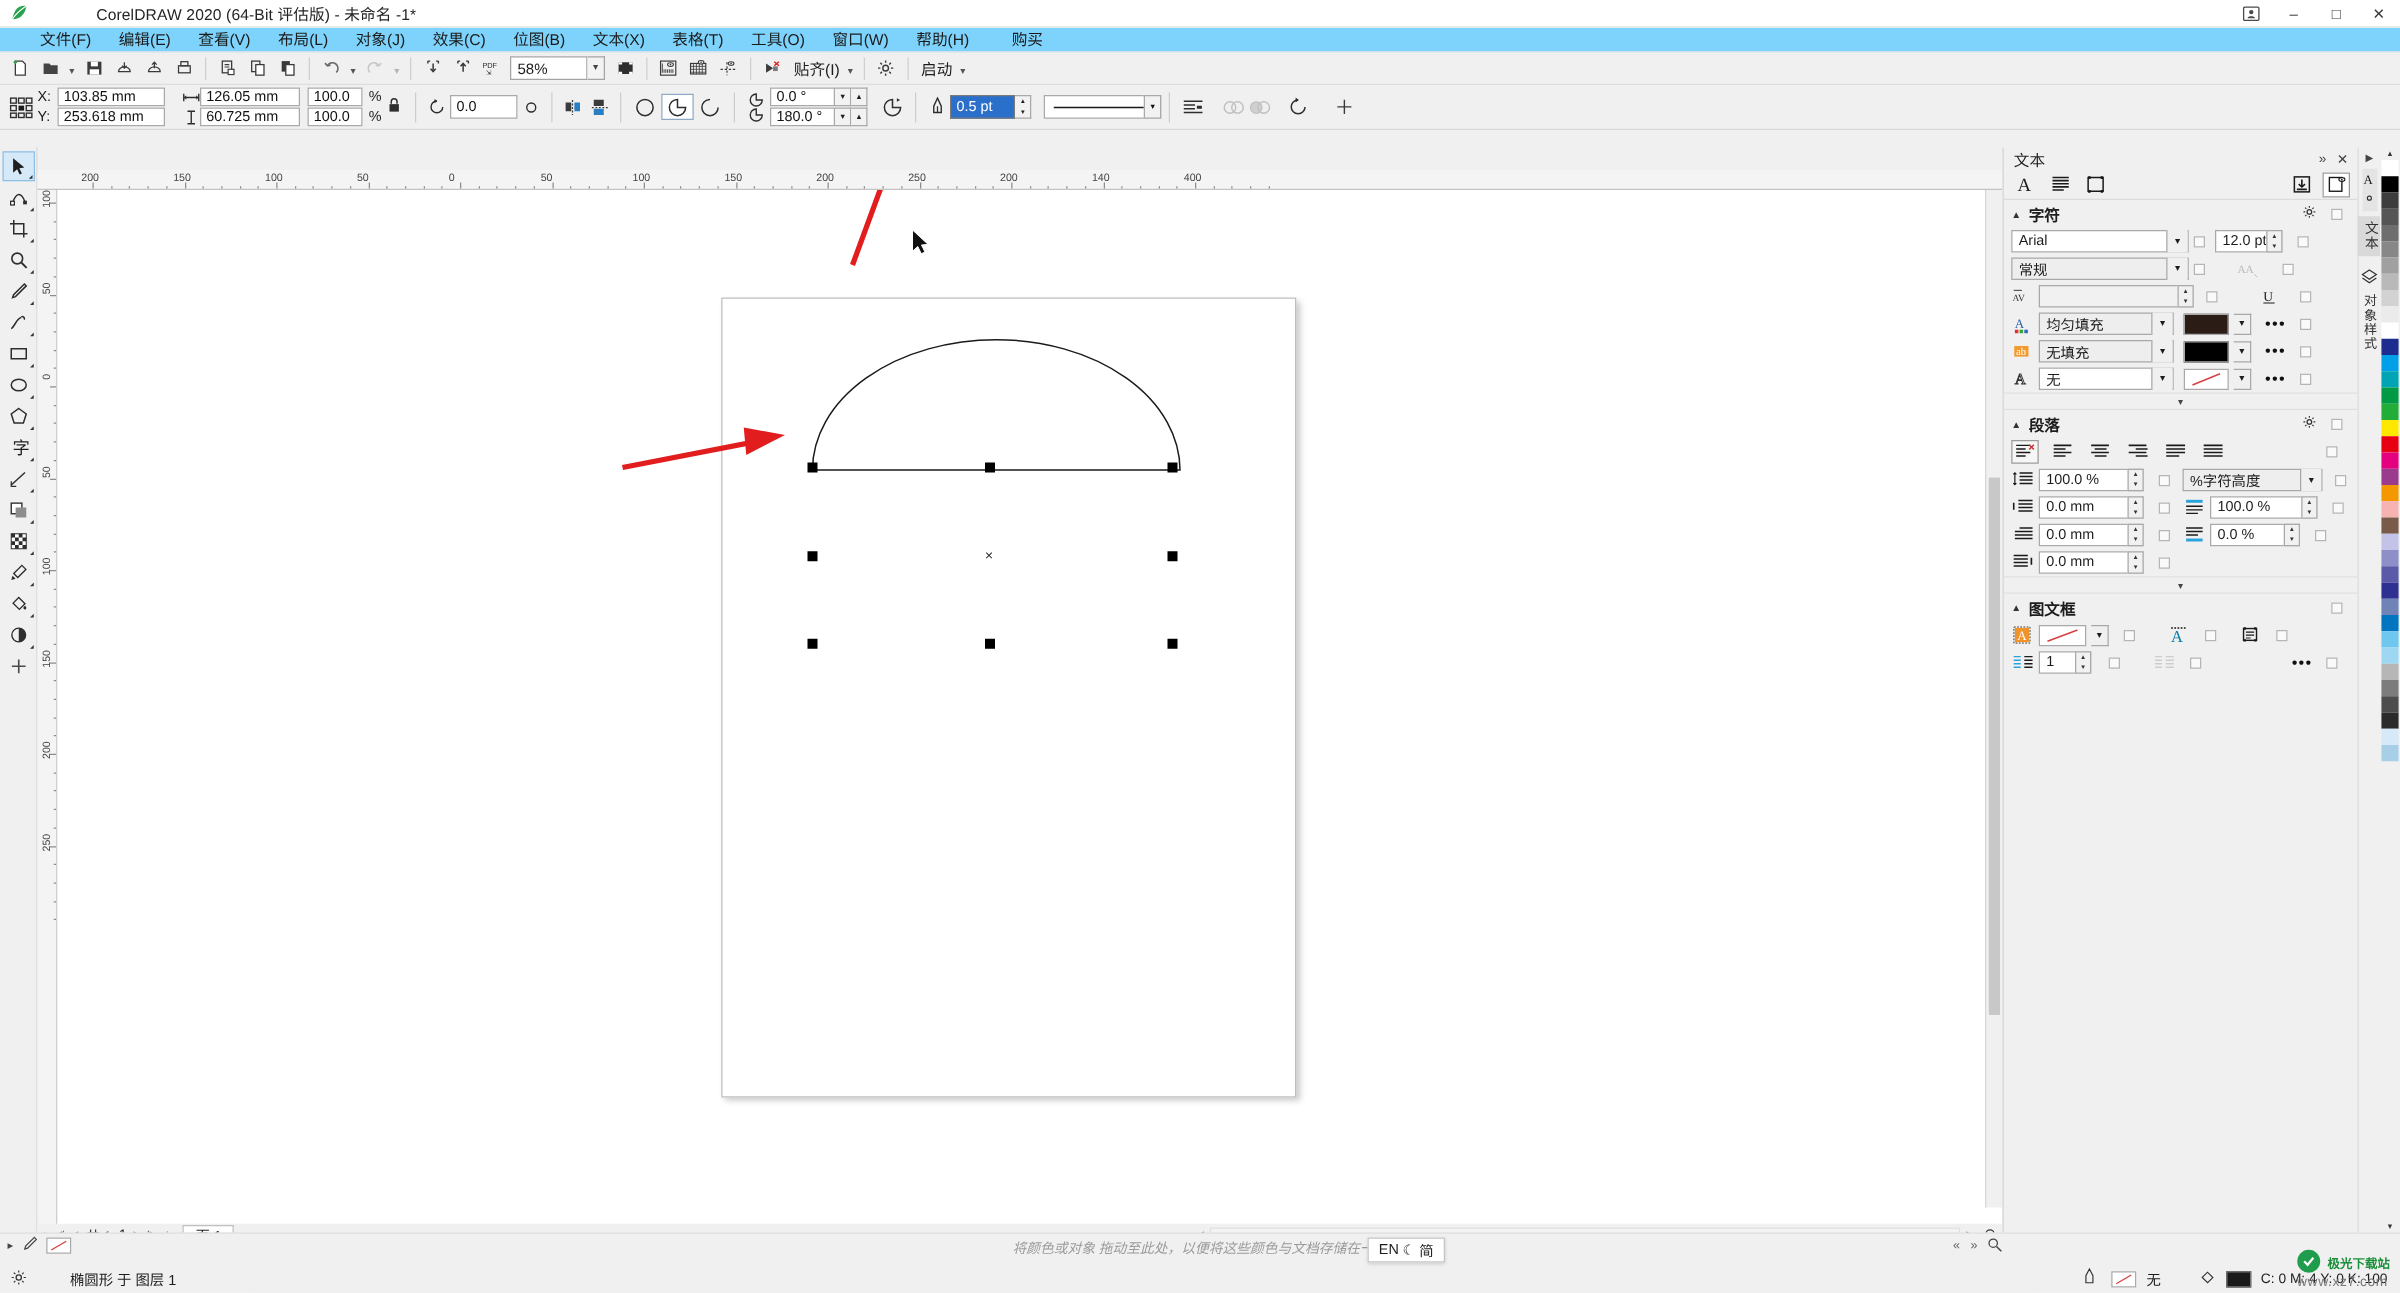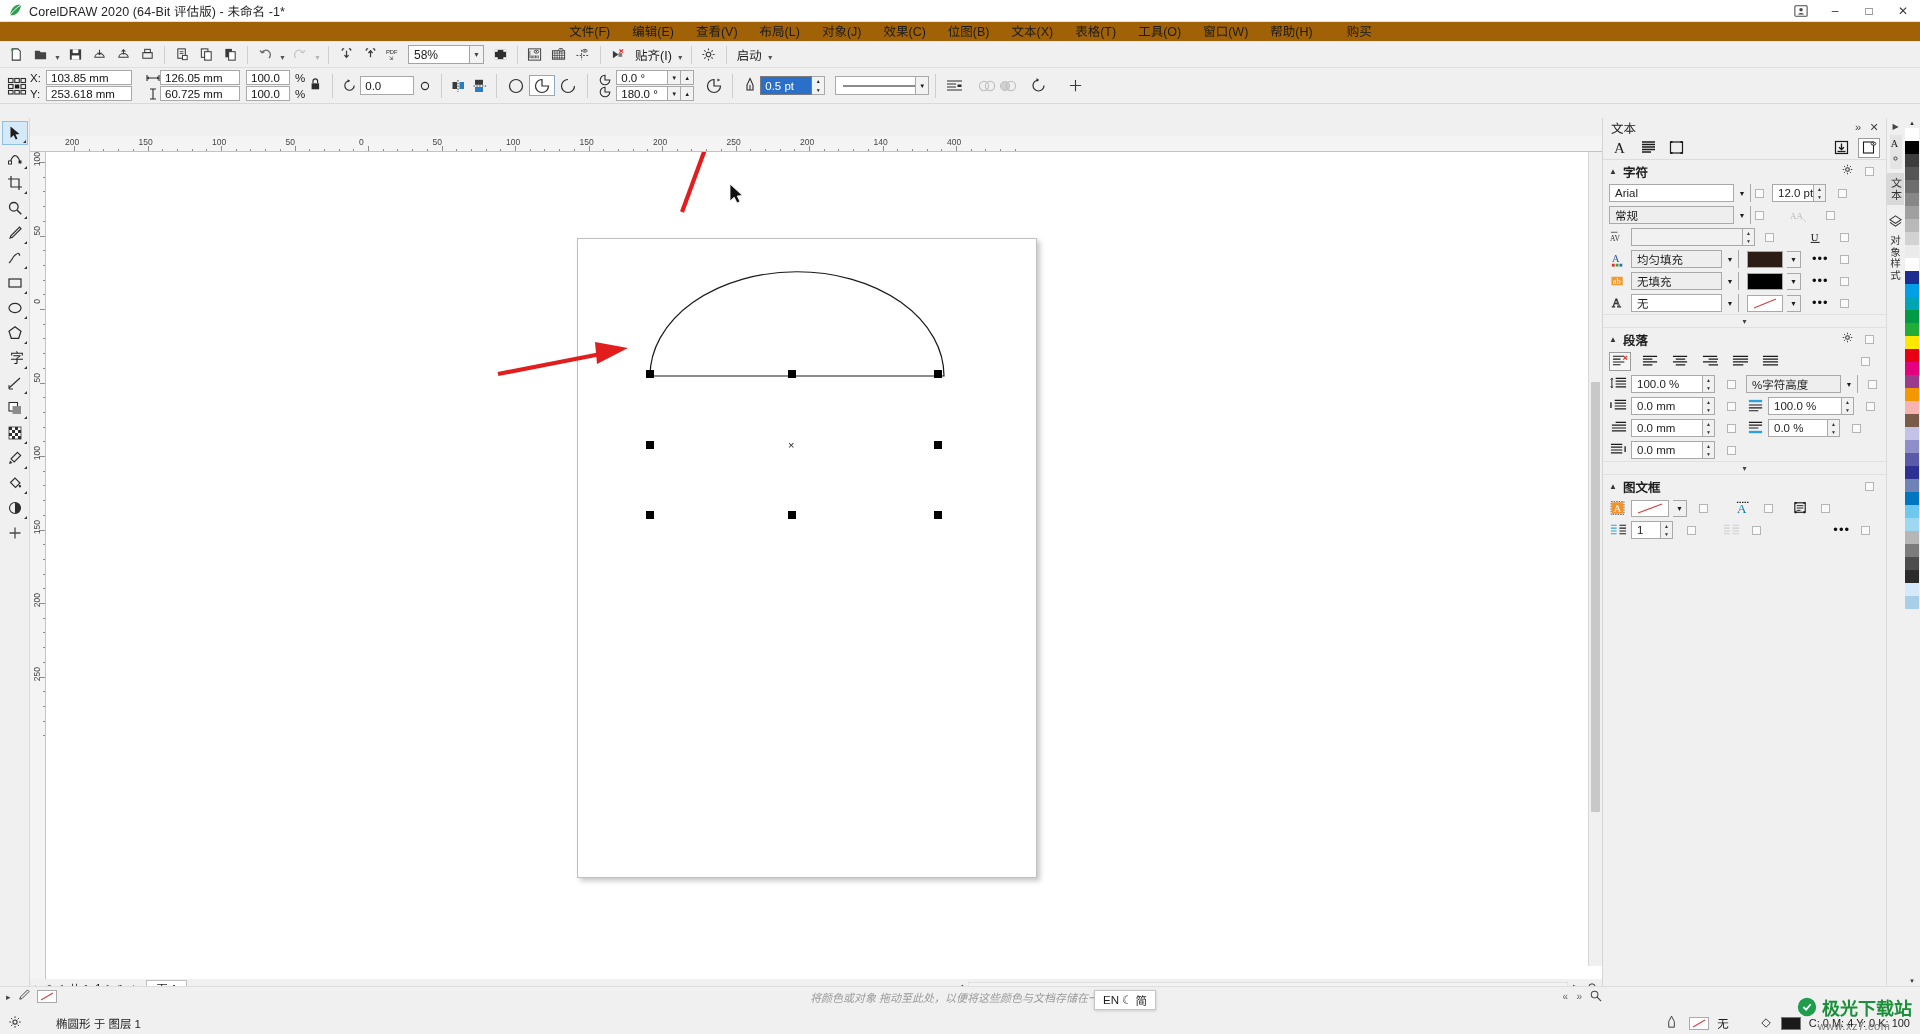--- a/index.html
+++ b/index.html
@@ -8,33 +8,33 @@
     width:1920px; height:1034px; overflow:hidden;
     font-family:"Liberation Sans","DejaVu Sans",sans-serif;
     font-size:12px; color:#1d1d1d; background:#f0f0f0;
     -webkit-font-smoothing:antialiased;
   }
   #app{ position:relative; width:1920px; height:1034px; background:#f0f0f0; }
 
   
   .titlebar{
     height:22px; background:#ffffff; display:flex; align-items:center;
-    border-bottom:1px solid #e3e3e3; position:relative;
+    border-bottom:1px solid #e3e3e3; position:relative;gap:48px;
   }
   .tb-logo{ width:18px; height:18px; margin:0 5px 0 6px; display:flex; align-items:center; justify-content:center; }
   .tb-title{ font-size:12.5px; color:#242424; letter-spacing:.1px; }
   .tb-right{ position:absolute; right:0; top:0; height:22px; display:flex; align-items:center; }
   .tb-btn{ width:34px; height:22px; display:flex; align-items:center; justify-content:center;
            font-size:12px; color:#3a3a3a; }
   .tb-icon-user{ width:22px; height:22px; display:flex; align-items:center; justify-content:center; margin-right:6px;}
 
   
   .menubar{
-    height:20px; background:#a16207; display:flex; align-items:center;
-    padding-left:21px; border-bottom:1px solid #e6e6e6;justify-content:center;
+    height:20px; background:#7dd3fc; display:flex; align-items:center;
+    padding-left:21px; border-bottom:1px solid #e6e6e6;
   }
   .menu-item{ padding:2px 11px; font-size:12.5px; color:#1b1b1b; white-space:nowrap; line-height:16px;}
 
   
   .std-toolbar{
     height:26px; background:#f0f0f0; display:flex; align-items:center;
     padding-left:4px; border-bottom:1px solid #dedede; gap:0px;
   }
   .tbtn{ width:24px; height:22px; display:flex; align-items:center; justify-content:center; position:relative; }
   .tsep{ width:1px; height:18px; background:#cfcfcf; margin:0 5px; }
@@ -166,21 +166,21 @@
   .statuswrap{ position:absolute; left:0; right:0; bottom:0; height:48px; background:#f0f0f0; }
   .status-top{ position:absolute; left:0; right:0; top:0; height:20px; display:flex; align-items:center;
                gap:6px; padding-left:6px; border-top:1px solid #dedede;}
   .st-hint{ position:absolute; left:0; right:0; text-align:center; font-size:11px; color:#9a9a9a; font-style:italic;}
   .status-bot{ position:absolute; left:0; right:0; bottom:0; height:22px; display:flex; align-items:center;
                font-size:11.5px; gap:8px; padding-left:8px; }
   .ime{ position:absolute; left:1094px; bottom:24px; width:62px; height:20px; background:#fff;
         border:1px solid #c4c4c4; display:flex; align-items:center; justify-content:center;
         font-size:11.5px; gap:3px; box-shadow:0 1px 3px rgba(0,0,0,.15);}
   .wm{ position:absolute; right:8px; bottom:2px; text-align:center; }
-  .wm-title{ font-size:18px; color:#1b8f3a; font-weight:bold;}
+  .wm-title{ font-size:10px; color:#1b8f3a; font-weight:bold;}
   .wm-sub{ font-size:11px; color:#777; letter-spacing:.5px;}
 </style>
 </head>
 <body>
 
 <div id="app">
 
   <div class="titlebar">
     <div class="tb-logo">
       <svg width="15" height="15" viewBox="0 0 16 16">

